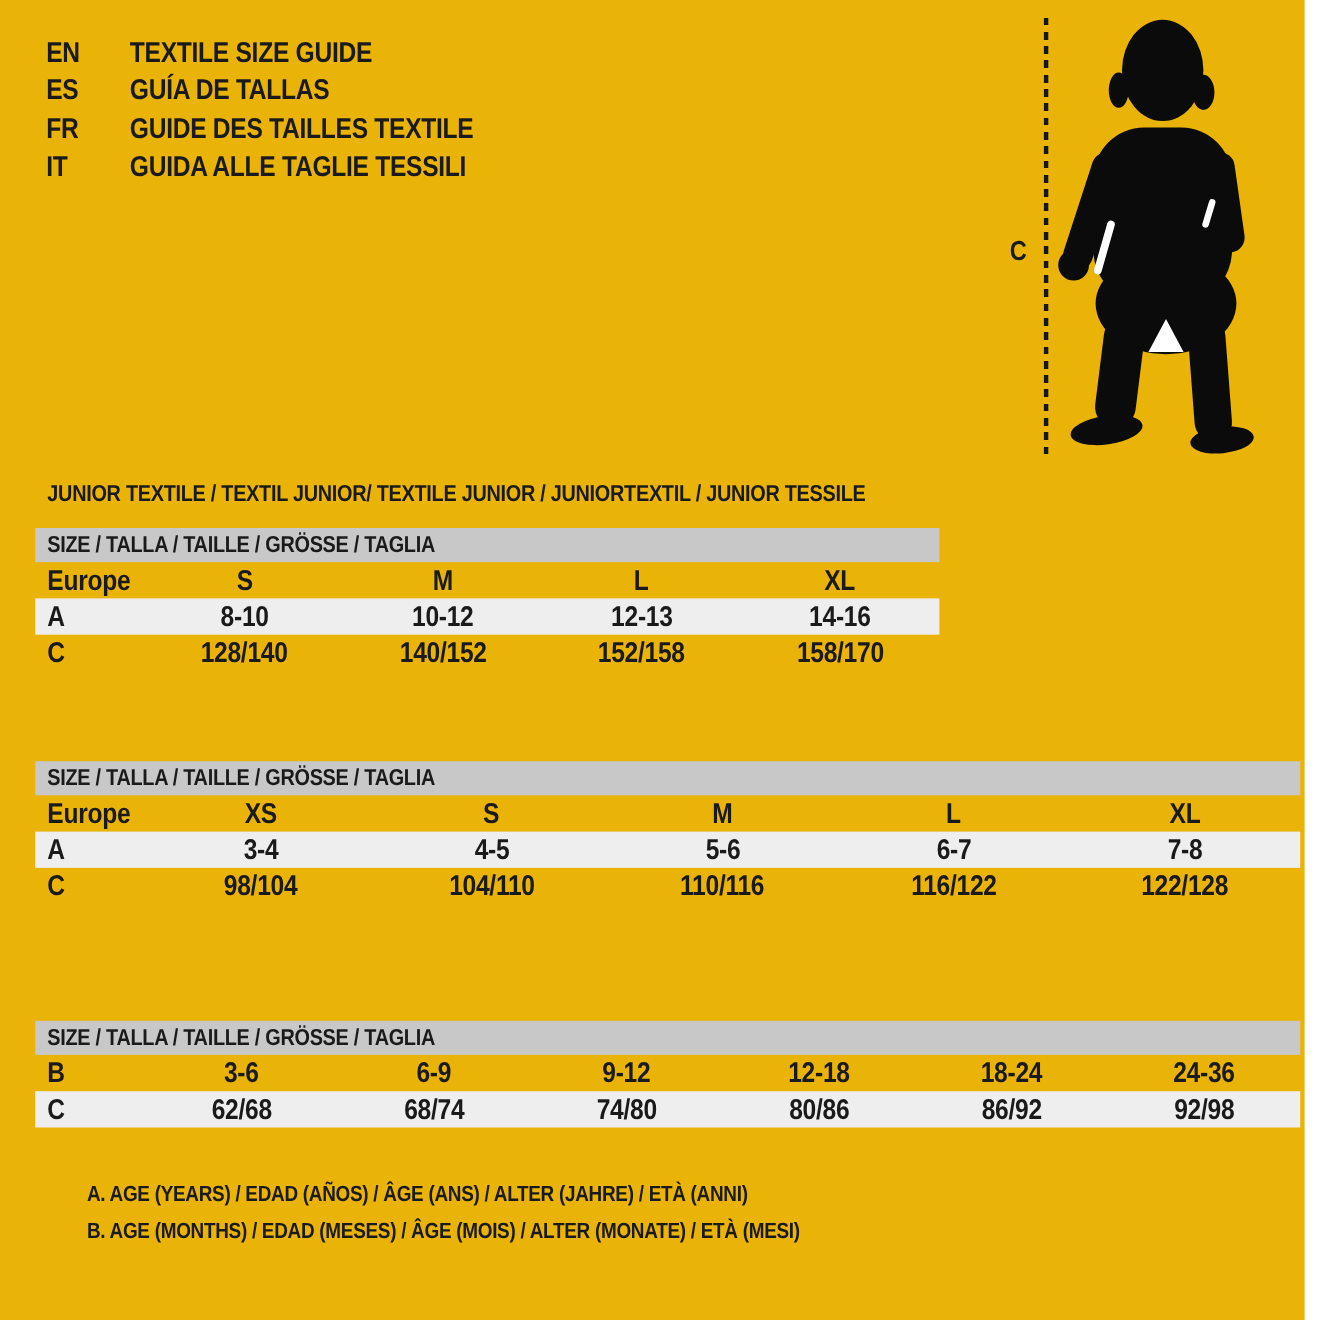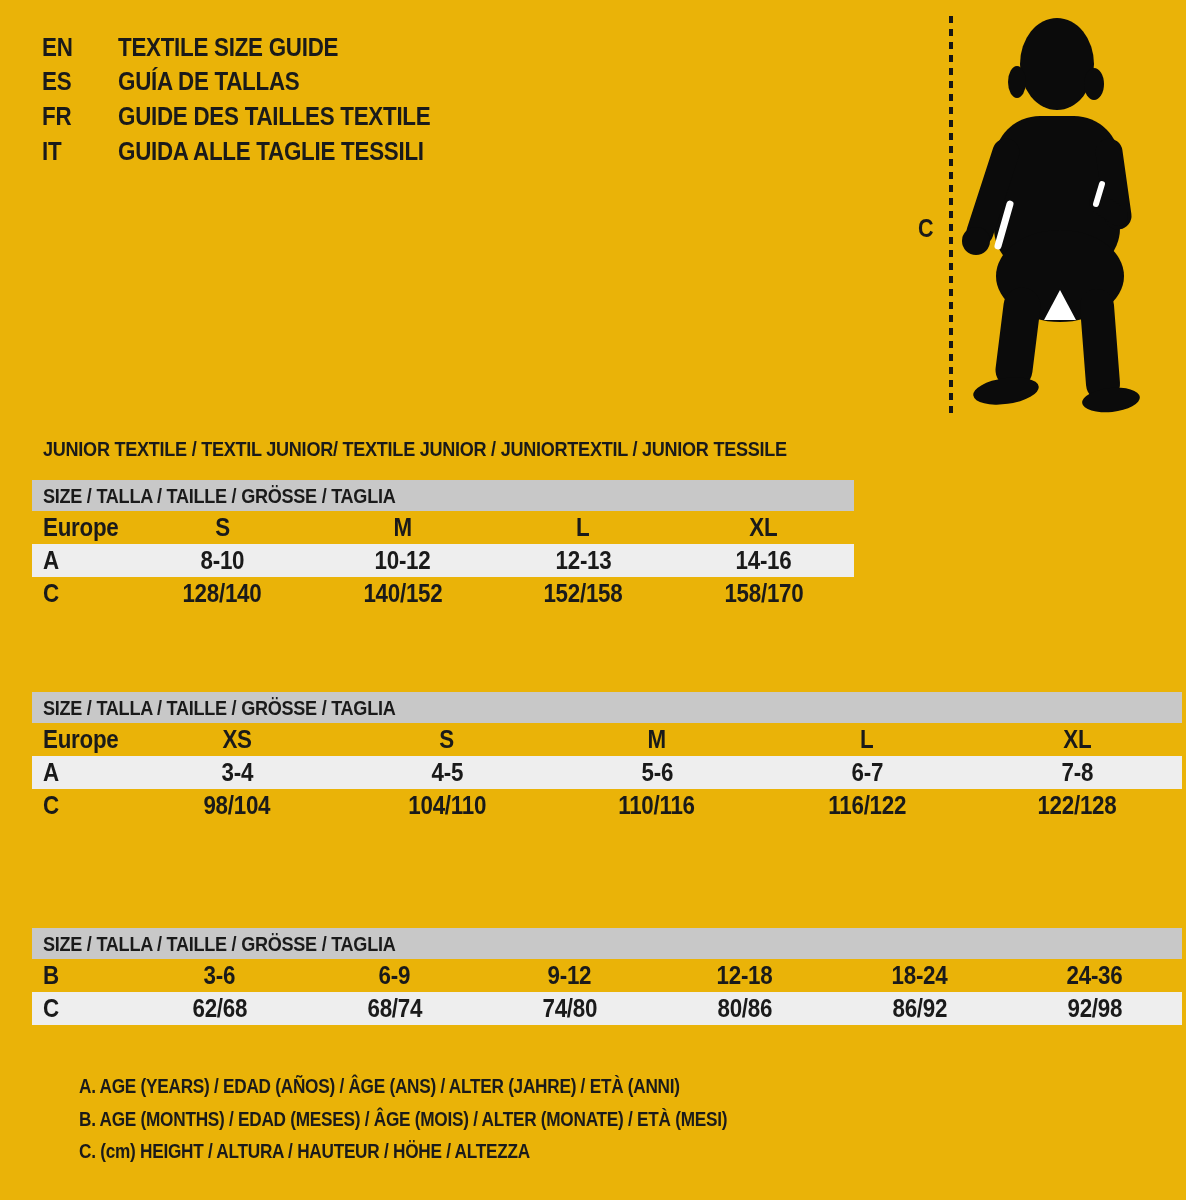--- a/index.html
+++ b/index.html
@@ -186,16 +186,15 @@
       <div class="cell"><span class="cond-c">74/80</span></div>
       <div class="cell"><span class="cond-c">80/86</span></div>
       <div class="cell"><span class="cond-c">86/92</span></div>
       <div class="cell"><span class="cond-c">92/98</span></div>
     </div>
   </div>
 
   <div class="legend">
     <div class="legend-line"><span class="cond">A. AGE (YEARS) / EDAD (AÑOS) / ÂGE (ANS) / ALTER (JAHRE) / ETÀ (ANNI)</span></div>
     <div class="legend-line"><span class="cond">B. AGE (MONTHS) / EDAD (MESES) / ÂGE (MOIS) / ALTER (MONATE) / ETÀ (MESI)</span></div>
-    <div class="legend-line"><span class="cond">C. (cm) HEIGHT / ALTURA / HAUTEUR / HÖHE / ALTEZZA</span></div>
   </div>
 
 </div>
 
 </body></html>

